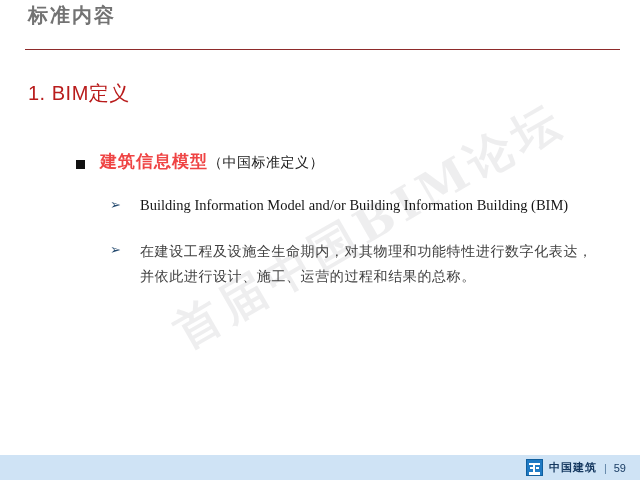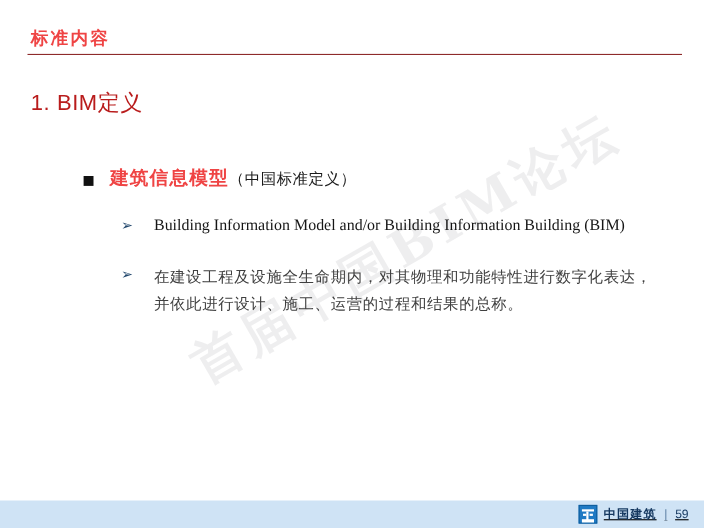--- a/index.html
+++ b/index.html
@@ -47,25 +47,25 @@
   #title-block {
     position: absolute;
     left: 0;
     top: 0;
     width: 640px;
     z-index: 3;
   }
   #slide-title {
     position: absolute;
     left: 28px;
-    top: 26px;
-    font-family: "DejaVu Serif", serif;
-    font-size: 16px;
-    font-weight: bold;
-    color: #ef4444;
+    top: 4px;
+    font-family: "DejaVu Serif", serif;
+    font-size: 20px;
+    font-weight: bold;
+    color: #737373;
     letter-spacing: 2px;
     line-height: 1.15;
   }
   #title-rule {
     position: absolute;
     left: 25px;
     top: 49px;
     width: 595px;
     height: 0;
     border-top: 1.5px solid #8e2b2b;
@@ -166,21 +166,20 @@
   }
   #footer-content {
     position: absolute;
     right: 14px;
     top: 458px;
     height: 19px;
     display: flex;
     align-items: center;
     gap: 6px;
     z-index: 3;
-    text-decoration: underline;
   }
   #cscec-logo {
     width: 17px;
     height: 17px;
     background: #1f7ac4;
     border: 1px solid #0f5e9e;
     position: relative;
     display: block;
     box-sizing: border-box;
   }

